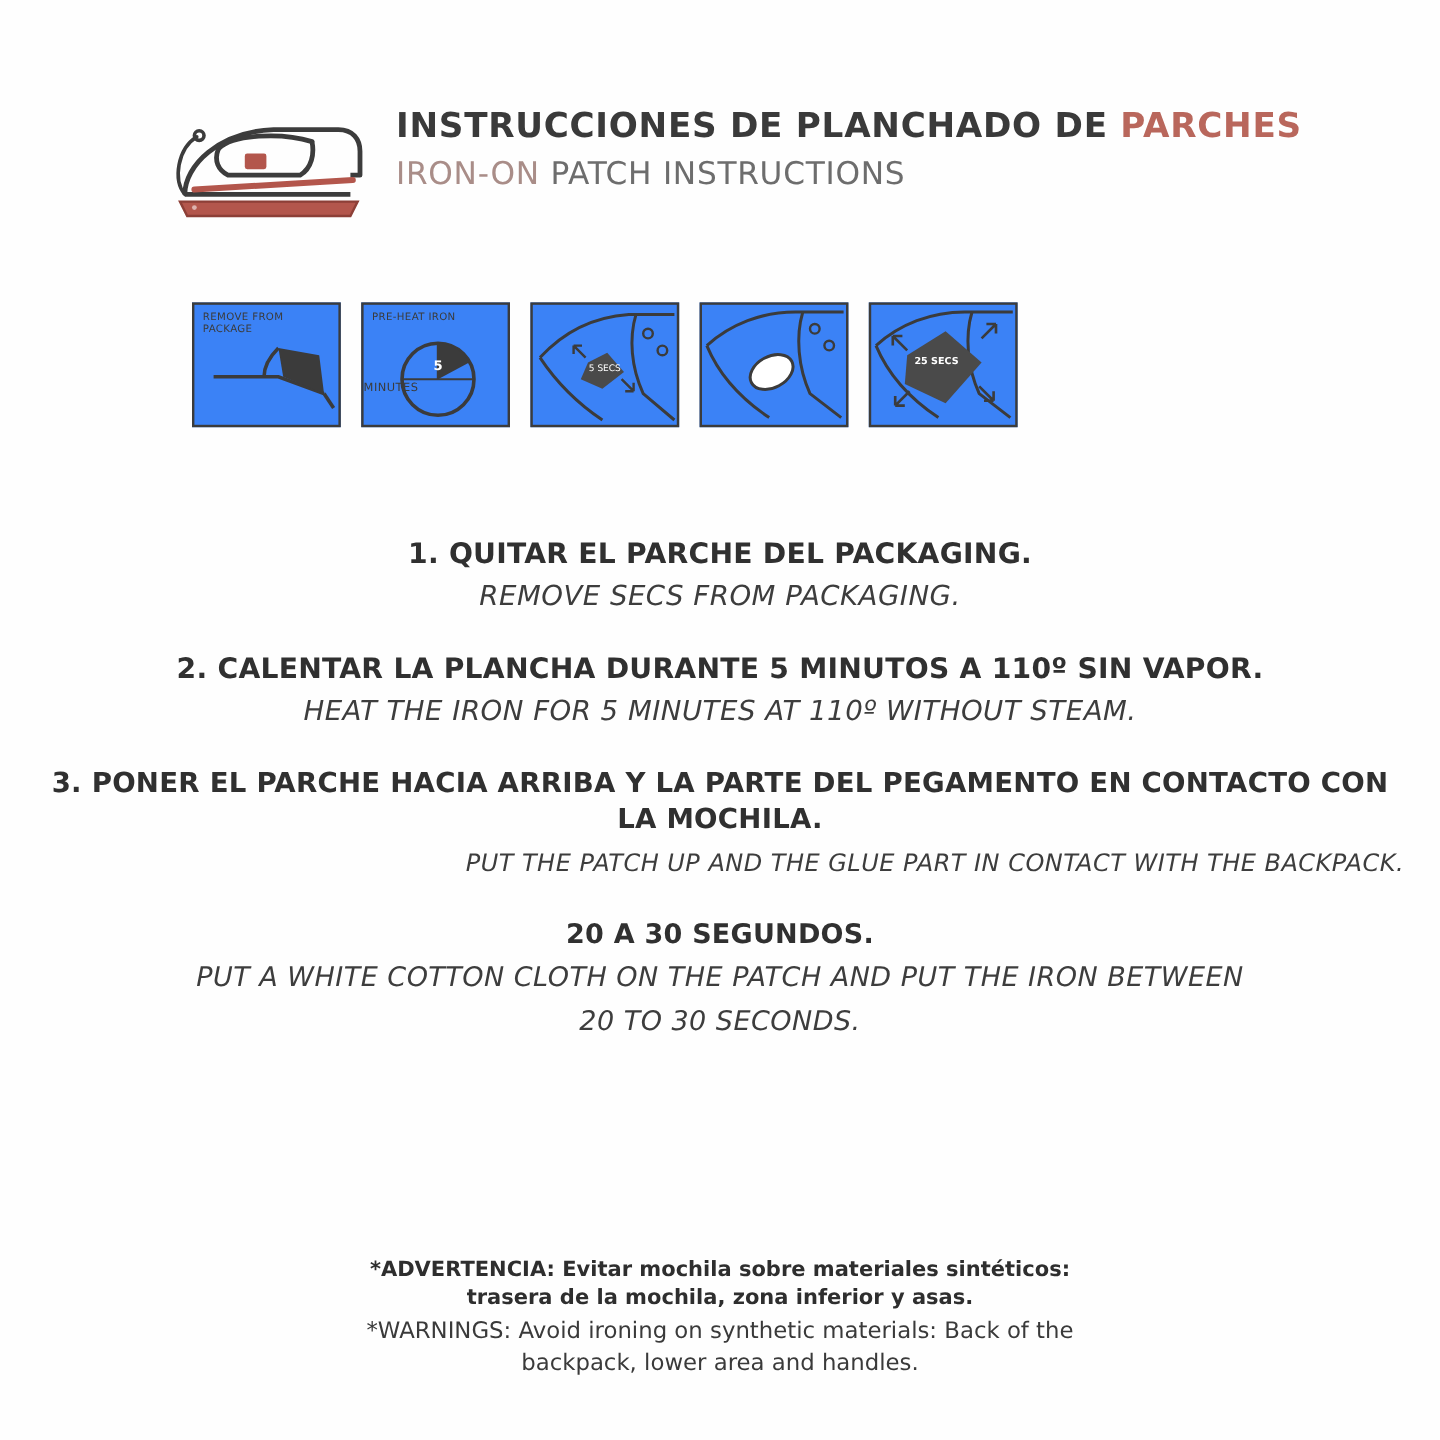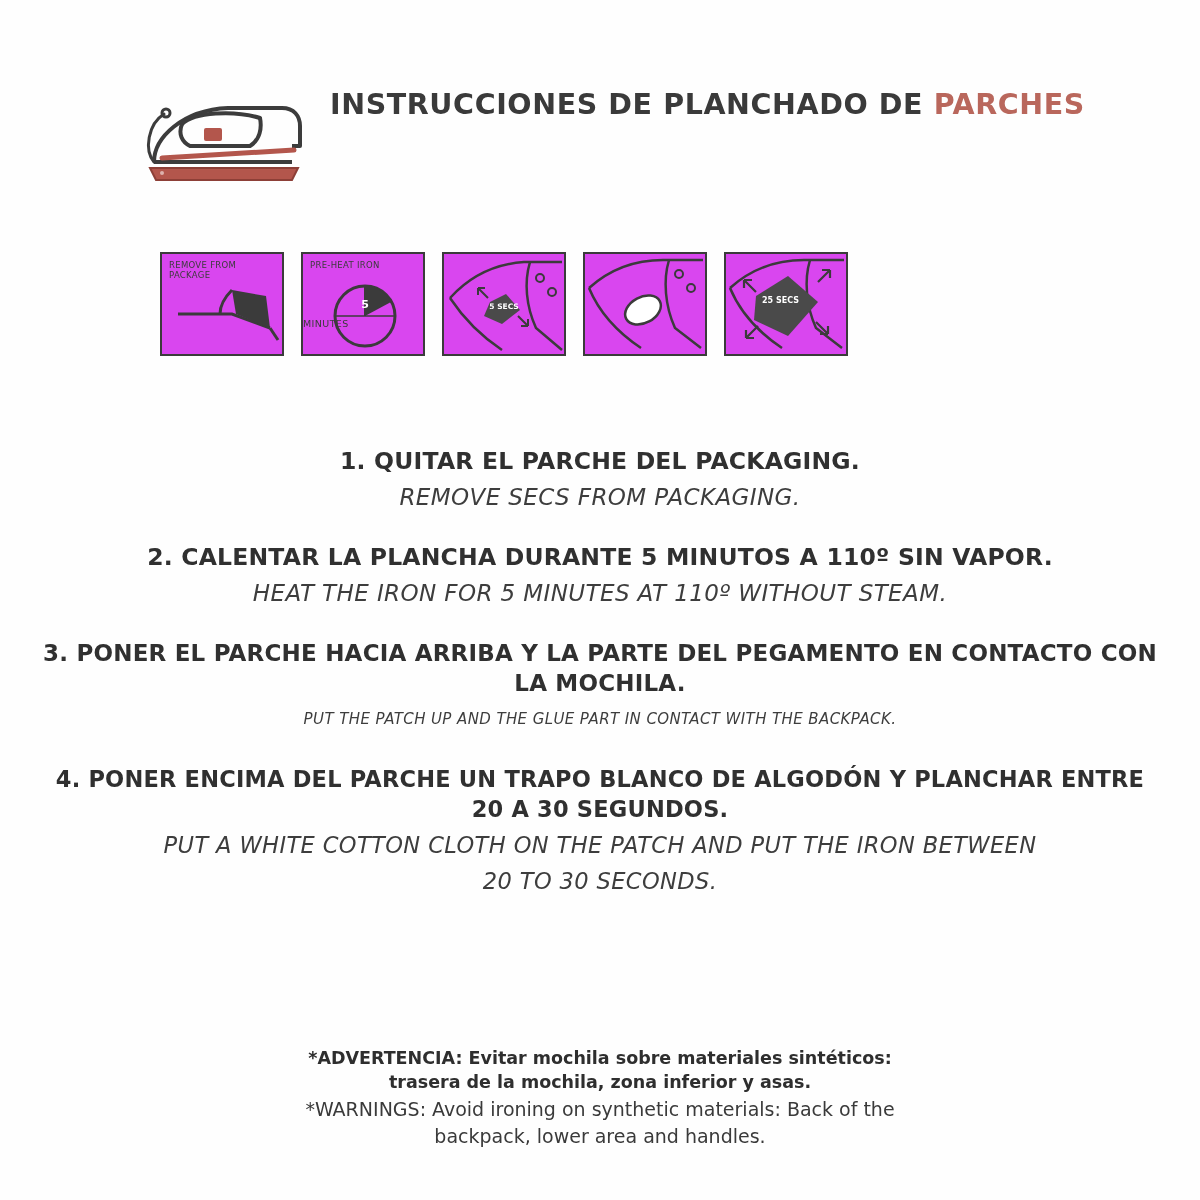--- a/index.html
+++ b/index.html
@@ -77,21 +77,21 @@
     width: 885px;
     height: 108px;
     display: flex;
     gap: 17px;
   }
   .cell {
     position: relative;
     width: 124px;
     height: 104px;
     border: 2px solid #3b3b3b;
-    background: #d946ef;
+    background: #3b82f6;
     overflow: hidden;
     box-sizing: border-box;
   }
   .cell-label {
     position: absolute;
     left: 7px;
     top: 6px;
     font-family: "DejaVu Sans", sans-serif;
     font-size: 8.5px;
     line-height: 10px;
@@ -126,21 +126,21 @@
     font-family: "DejaVu Sans", sans-serif;
     font-style: italic;
     font-size: 23px;
     letter-spacing: 0.4px;
     color: #3d3d3d;
     line-height: 30px;
   }
 
   .step.s1 { margin-top: 14px; }
   .step.s3 .es { font-size: 23px; }
-  .step.s3 .en { font-size: 15px; }
+  .step.s3 .en { font-size: 20px; text-align: right; }
   .step.s4 .es { font-size: 22.5px; }
   .step.s4 .en { font-size: 22.5px; }
 
   
   .warnings {
     position: absolute;
     left: 0;
     top: 1046px;
     width: 1200px;
     text-align: center;
@@ -186,20 +186,21 @@
 
         <circle cx="20" cy="89" r="2" fill="#fff" opacity="0.55"></circle>
 
         <path d="M12 78 C2 66 6 40 22 30" fill="none" stroke="#3c3c3c" stroke-width="3" stroke-linecap="round"></path>
         <circle cx="24" cy="29" r="4" fill="none" stroke="#3c3c3c" stroke-width="3"></circle>
       </svg>
     </div>
 
     <div class="title-block">
       <div class="title-es"><span>INSTRUCCIONES DE PLANCHADO DE </span><span class="accent">PARCHES</span></div>
+      <div class="title-en"><span class="accent">IRON-ON </span><span>PATCH INSTRUCTIONS</span></div>
     </div>
   </div>
 
   <div class="strip">
 
     <div class="cell">
       <div class="cell-label">REMOVE FROM PACKAGE</div>
       <svg width="124" height="104" viewBox="0 0 124 104" xmlns="http://www.w3.org/2000/svg">
         <path d="M16 60 L70 60 L108 74" fill="none" stroke="#3b3b3b" stroke-width="3"></path>
         <path d="M70 36 L74 60 L108 74 L104 42 Z" fill="#3b3b3b"></path>
@@ -224,21 +225,21 @@
       <svg width="124" height="104" viewBox="0 0 124 104" xmlns="http://www.w3.org/2000/svg">
         <path d="M6 44 C26 22 52 10 80 8 L118 8" fill="none" stroke="#3b3b3b" stroke-width="2.5"></path>
         <path d="M86 8 C80 28 82 52 92 74 L118 96" fill="none" stroke="#3b3b3b" stroke-width="2.5"></path>
         <path d="M6 44 C18 62 34 80 58 96" fill="none" stroke="#3b3b3b" stroke-width="2.5"></path>
         <circle cx="96" cy="24" r="4" fill="none" stroke="#3b3b3b" stroke-width="2"></circle>
         <circle cx="108" cy="38" r="4" fill="none" stroke="#3b3b3b" stroke-width="2"></circle>
         <path d="M46 48 L62 40 L76 56 L58 70 L40 62 Z" fill="#4a4a4a"></path>
         <path d="M34 34 L44 44 M34 34 L34 41 M34 34 L41 34" stroke="#3b3b3b" stroke-width="2" fill="none"></path>
         <path d="M84 72 L74 62 M84 72 L84 65 M84 72 L77 72" stroke="#3b3b3b" stroke-width="2" fill="none"></path>
       </svg>
-      <div style="position:absolute;left:38px;top:48px;width:44px;text-align:center;font-family:'DejaVu Sans',sans-serif;font-size:7.5px;font-weight:bold;color:#fff;line-height:9px;">5 SECS</div>
+      <div style="position:absolute;left:38px;top:48px;width:44px;text-align:center;font-family:'DejaVu Sans',sans-serif;font-size:7.5px;font-weight:normal;color:#fff;line-height:9px;">5 SECS</div>
     </div>
 
     <div class="cell">
       <svg width="124" height="104" viewBox="0 0 124 104" xmlns="http://www.w3.org/2000/svg">
         <path d="M4 34 C24 16 50 6 78 6 L118 6" fill="none" stroke="#3b3b3b" stroke-width="2.5"></path>
         <path d="M84 6 C78 26 80 52 90 74 L116 94" fill="none" stroke="#3b3b3b" stroke-width="2.5"></path>
         <path d="M4 34 C14 58 32 78 56 94" fill="none" stroke="#3b3b3b" stroke-width="2.5"></path>
         <circle cx="94" cy="20" r="4" fill="none" stroke="#3b3b3b" stroke-width="2"></circle>
         <circle cx="106" cy="34" r="4" fill="none" stroke="#3b3b3b" stroke-width="2"></circle>
         <ellipse cx="58" cy="56" rx="19" ry="13" fill="#ffffff" stroke="#3b3b3b" stroke-width="2.5" transform="rotate(-28 58 56)"></ellipse>
@@ -272,21 +273,20 @@
       <div class="es">2. CALENTAR LA PLANCHA DURANTE 5 MINUTOS A 110º SIN VAPOR.</div>
       <div class="en">HEAT THE IRON FOR 5 MINUTES AT 110º WITHOUT STEAM.</div>
     </div>
 
     <div class="step s3">
       <div class="es">3. PONER EL PARCHE HACIA ARRIBA Y LA PARTE DEL PEGAMENTO EN CONTACTO CON LA MOCHILA.</div>
       <div class="en">PUT THE PATCH UP AND THE GLUE PART IN CONTACT WITH THE BACKPACK.</div>
     </div>
 
     <div class="step s4">
-      <div class="es">4. PONER ENCIMA DEL PARCHE UN TRAPO BLANCO DE ALGODÓN Y PLANCHAR ENTRE</div>
       <div class="es">20  A 30 SEGUNDOS.</div>
       <div class="en">PUT A WHITE COTTON CLOTH ON THE PATCH AND PUT THE IRON BETWEEN</div>
       <div class="en">20 TO 30 SECONDS.</div>
     </div>
   </div>
 
   <div class="warnings">
     <div class="warn-es nowrap">*ADVERTENCIA: Evitar  mochila sobre materiales sintéticos:</div>
     <div class="warn-es nowrap">trasera de la mochila,  zona inferior y asas.</div>
     <div class="warn-en nowrap">*WARNINGS: Avoid ironing on synthetic materials: Back of the</div>

